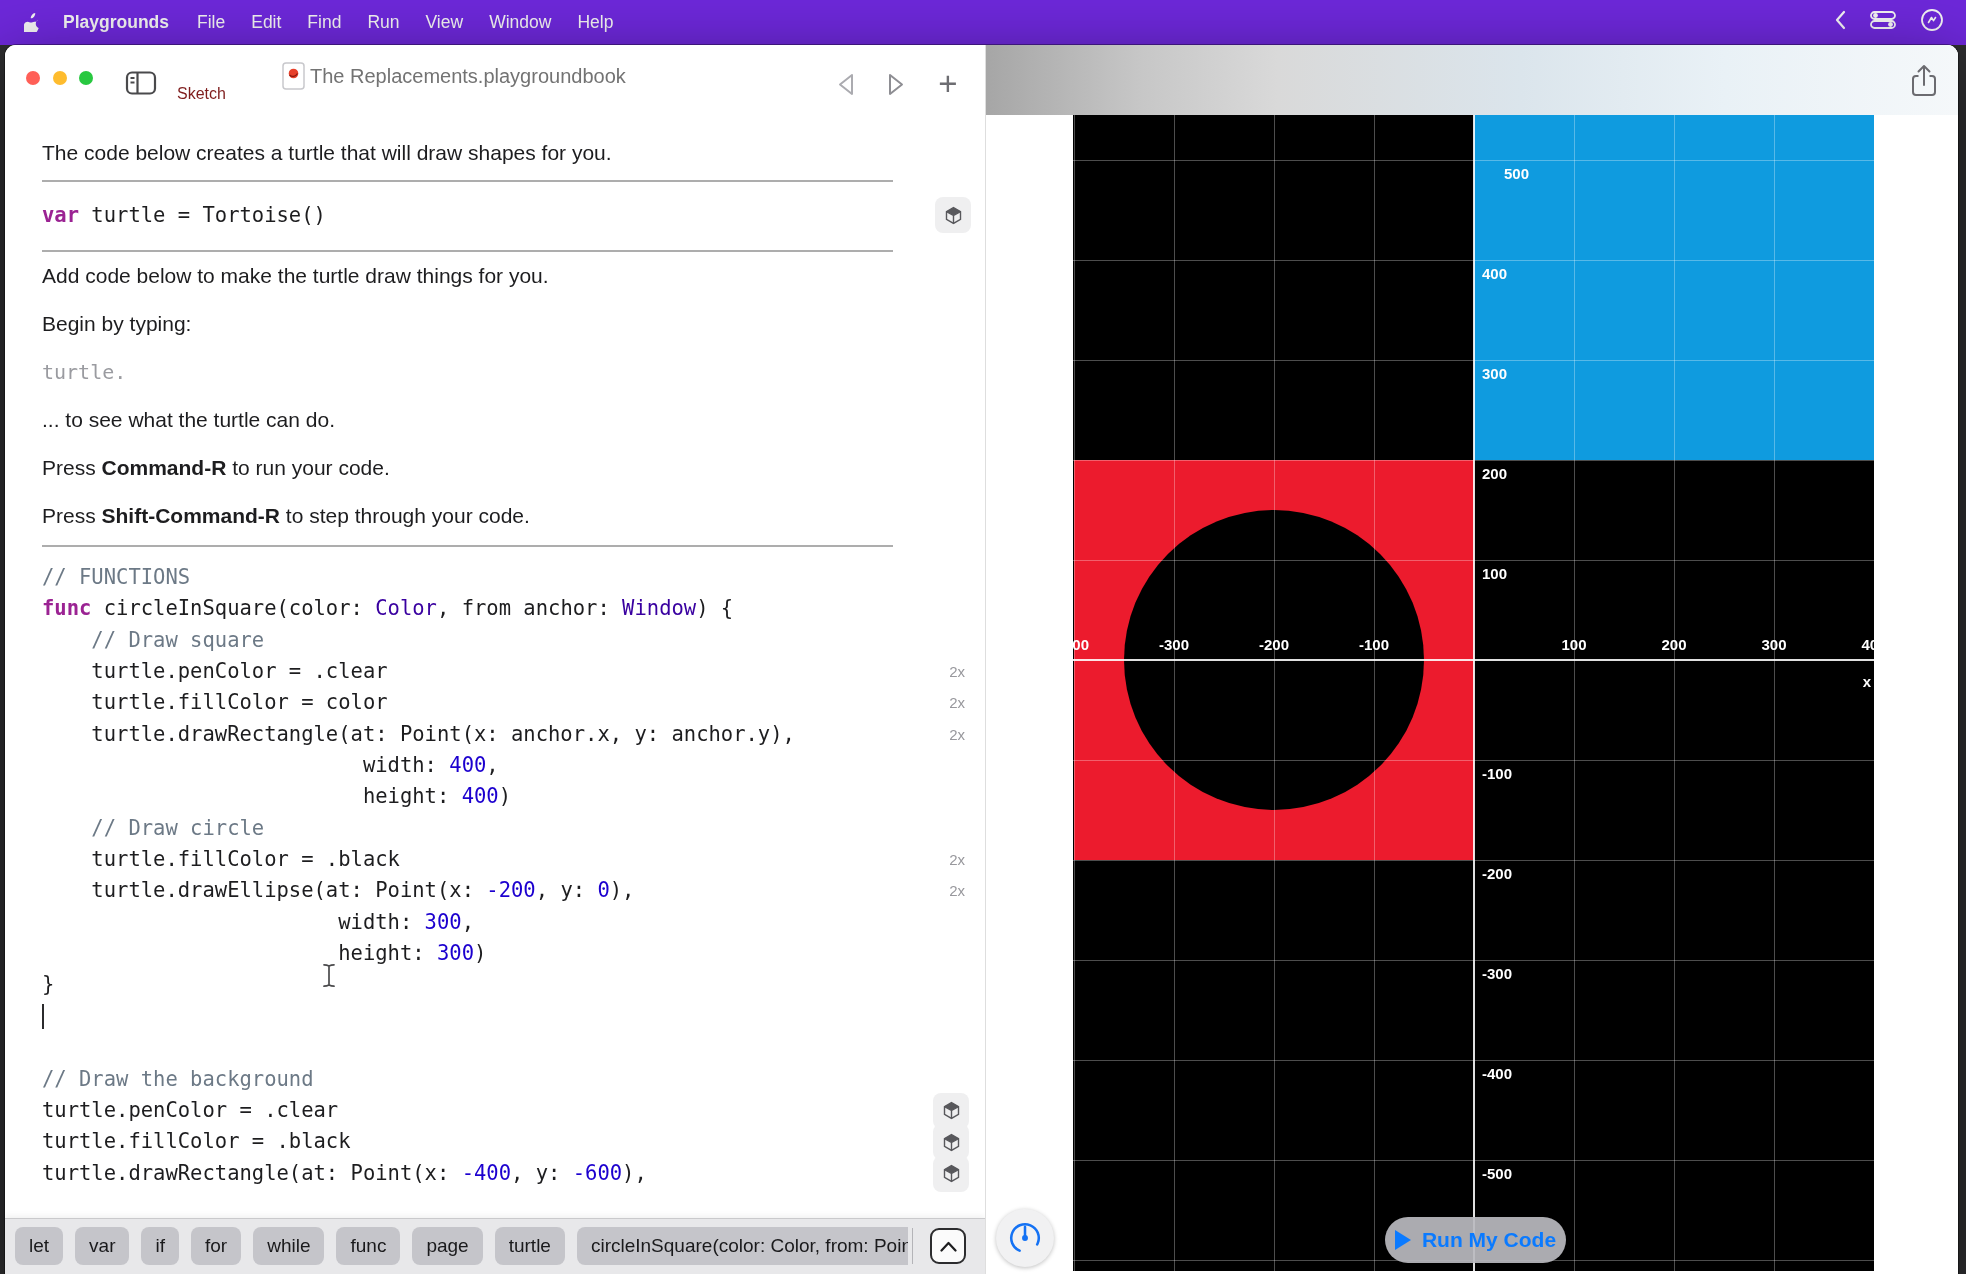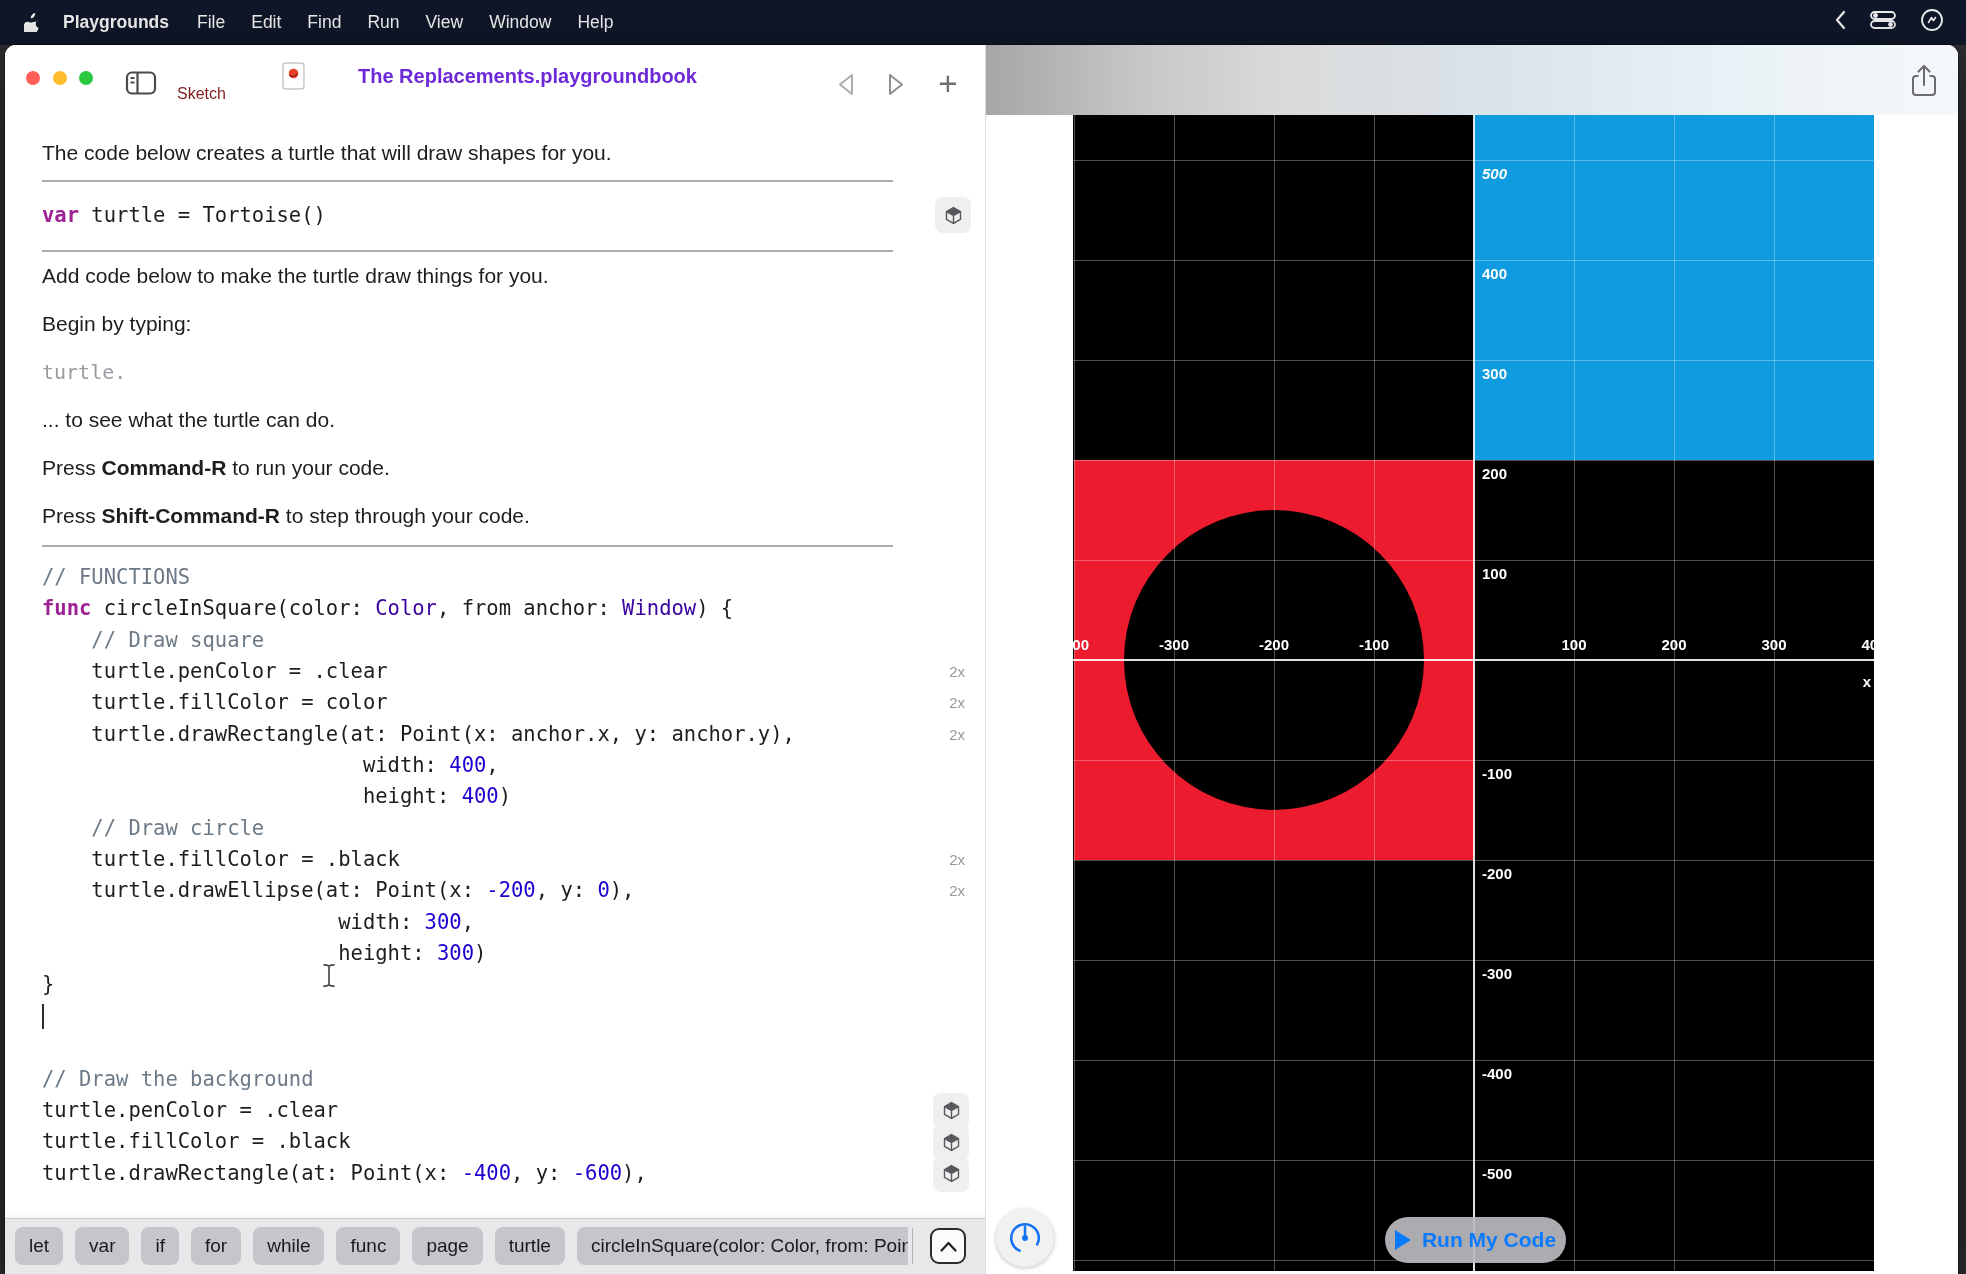--- a/index.html
+++ b/index.html
@@ -1,37 +1,37 @@
 <!DOCTYPE html>
 <html><head>
 <meta charset="utf-8">
 <style>
   html,body{margin:0;padding:0;background:#2E2E30;width:1966px;height:1274px;overflow:hidden;
     font-family:"Liberation Sans",sans-serif;-webkit-font-smoothing:antialiased;}
   #app{position:absolute;left:0;top:0;width:1966px;height:1274px;}
   
-  .menubar{position:absolute;left:0;top:0;width:1966px;height:45px;background:#0f172a;
+  .menubar{position:absolute;left:0;top:0;width:1966px;height:45px;background:#6d28d9;
     display:flex;align-items:center;color:#F2F2F2;font-size:17.5px;}
   .apple{margin-left:24px;margin-right:8px;display:flex;align-items:center;}
   .menu-item{padding:0 13px;white-space:nowrap;}
   .menu-item.app{font-weight:700;padding:0 15px;}
   .menu-right{position:absolute;right:22px;top:0;height:45px;display:flex;align-items:center;gap:24px;}
   
   .window{position:absolute;left:5px;top:45px;width:1953px;height:1229px;background:#FFFFFF;
     border-radius:11px 11px 0 0;overflow:hidden;box-shadow:0 0 0 1px rgba(0,0,0,.35),0 22px 70px rgba(0,0,0,.55);}
   .pane-divider{position:absolute;left:980px;top:0;width:1px;height:1229px;background:#DEDEDE;}
   
   .left-pane{position:absolute;left:0;top:0;width:980px;height:1229px;background:#fff;overflow:hidden;}
   .traffic{position:absolute;top:26px;width:14px;height:14px;border-radius:50%;}
   .t-red{left:21px;background:#FF5F57;}
   .t-yellow{left:48px;background:#FEBC2E;}
   .t-green{left:74px;background:#28C840;}
   .sidebar-btn{position:absolute;left:120px;top:25px;width:32px;height:26px;display:flex;align-items:center;justify-content:center;}
   .doc-icon{position:absolute;left:277px;top:17px;}
-  .win-title{position:absolute;left:305px;top:20px;font-size:20px;font-weight:700;color:#6d28d9;white-space:nowrap;margin-left:48px;}
+  .win-title{position:absolute;left:305px;top:20px;font-size:20px;font-weight:400;color:#737373;white-space:nowrap;}
   .win-subtitle{position:absolute;left:172px;top:40px;font-size:16px;color:#7f1d1d;}
   .nav-btn{position:absolute;top:25px;width:30px;height:28px;display:flex;align-items:center;justify-content:center;}
   .nav-back{left:826px;}
   .nav-run{left:876px;}
   .nav-add{left:928px;font-size:33px;font-weight:300;color:#6D6D72;line-height:26px;}
   
   .prose{position:absolute;left:37px;width:860px;font-size:21px;color:#1D1D1F;line-height:26px;white-space:nowrap;}
   .prose b{font-weight:700;}
   .code-ghost{font-family:"DejaVu Sans Mono",monospace;color:#9A9BA0;font-size:20px;}
   .hr{position:absolute;left:37px;width:851px;height:1.5px;background:#ADADAD;}
@@ -284,21 +284,21 @@
           <div class="cv-grid" style="top: 144.5px; left: 0px; height: 1px; width: 801px;"></div>
           <div class="cv-grid" style="top: 44.5px; left: 0px; height: 1px; width: 801px;"></div>
           <div class="cv-label" style="left: 1px; top: 521px; transform: translateX(-50%);">-400</div>
           <div class="cv-label" style="left: 101px; top: 521px; transform: translateX(-50%);">-300</div>
           <div class="cv-label" style="left: 201px; top: 521px; transform: translateX(-50%);">-200</div>
           <div class="cv-label" style="left: 301px; top: 521px; transform: translateX(-50%);">-100</div>
           <div class="cv-label" style="left: 501px; top: 521px; transform: translateX(-50%);">100</div>
           <div class="cv-label" style="left: 601px; top: 521px; transform: translateX(-50%);">200</div>
           <div class="cv-label" style="left: 701px; top: 521px; transform: translateX(-50%);">300</div>
           <div class="cv-label" style="left: 801px; top: 521px; transform: translateX(-50%);">400</div>
-          <div class="cv-label" style="left: 409px; top: 50px; font-style: italic;">500</div>
+          <div class="cv-label" style="left: 431px; top: 50px;">500</div>
           <div class="cv-label" style="left: 409px; top: 150px;">400</div>
           <div class="cv-label" style="left: 409px; top: 250px;">300</div>
           <div class="cv-label" style="left: 409px; top: 350px;">200</div>
           <div class="cv-label" style="left: 409px; top: 450px;">100</div>
           <div class="cv-label" style="left: 409px; top: 650px;">-100</div>
           <div class="cv-label" style="left: 409px; top: 750px;">-200</div>
           <div class="cv-label" style="left: 409px; top: 850px;">-300</div>
           <div class="cv-label" style="left: 409px; top: 950px;">-400</div>
           <div class="cv-label" style="left: 409px; top: 1050px;">-500</div>
           <div class="cv-label" style="left: 794px; top: 558px; transform: translateX(-50%);">x</div>

